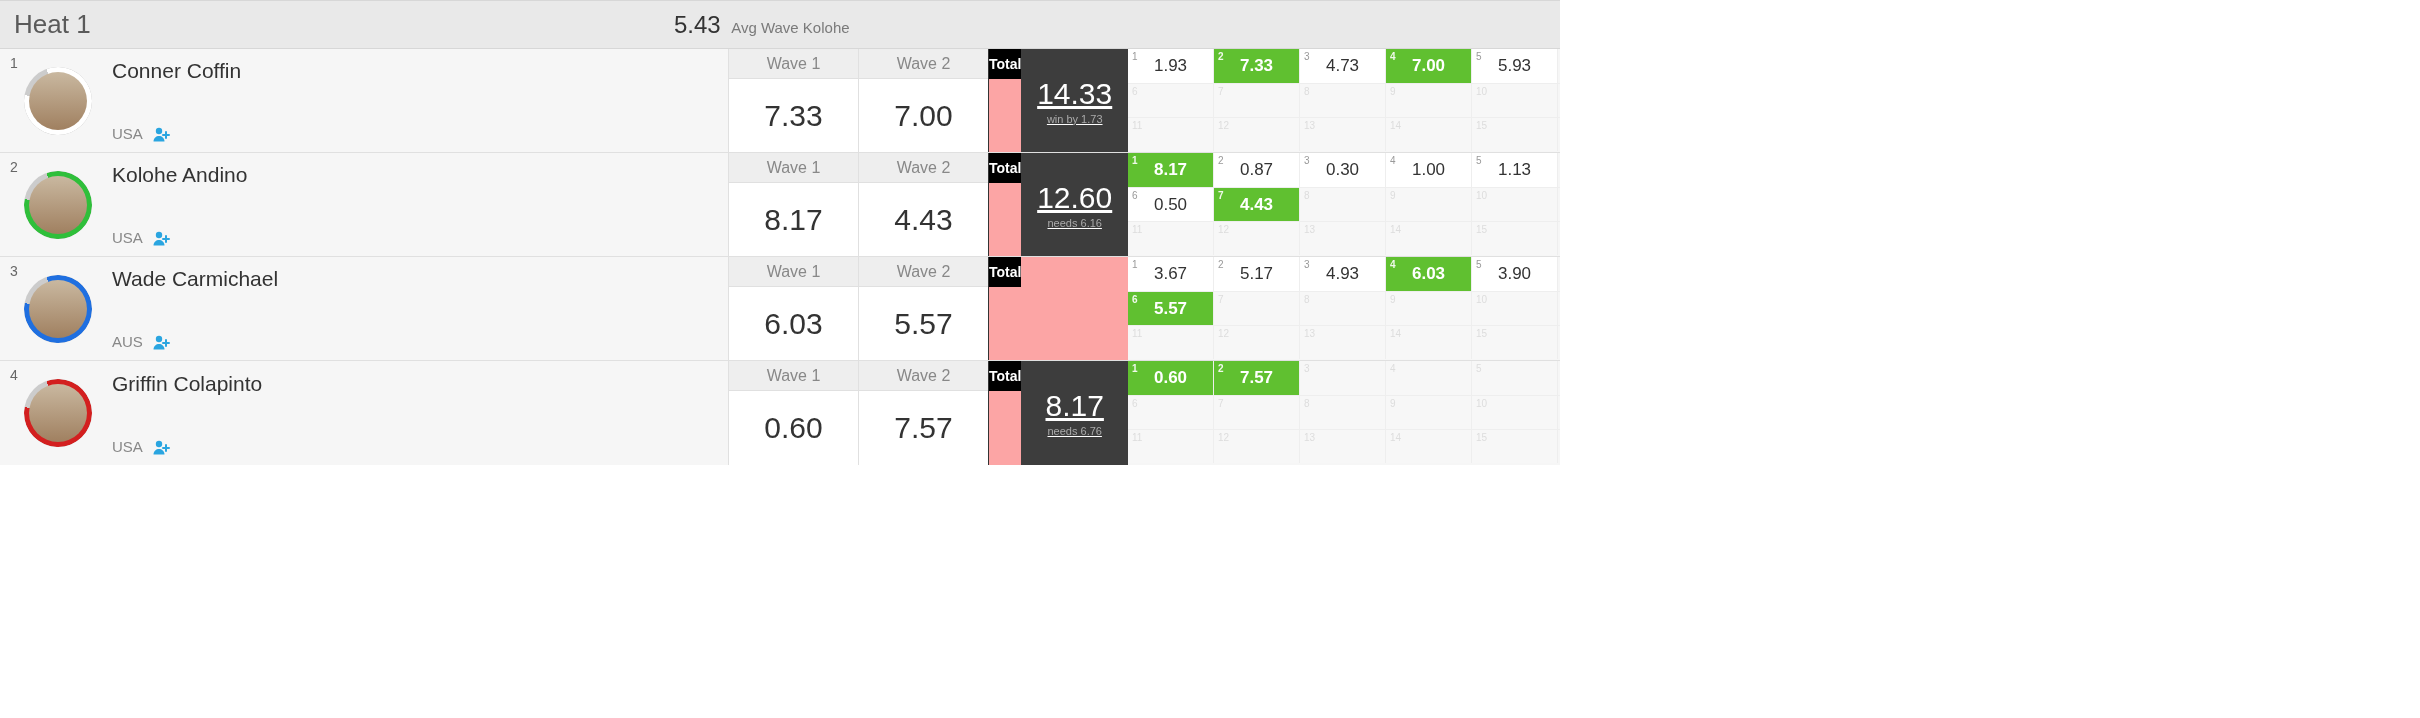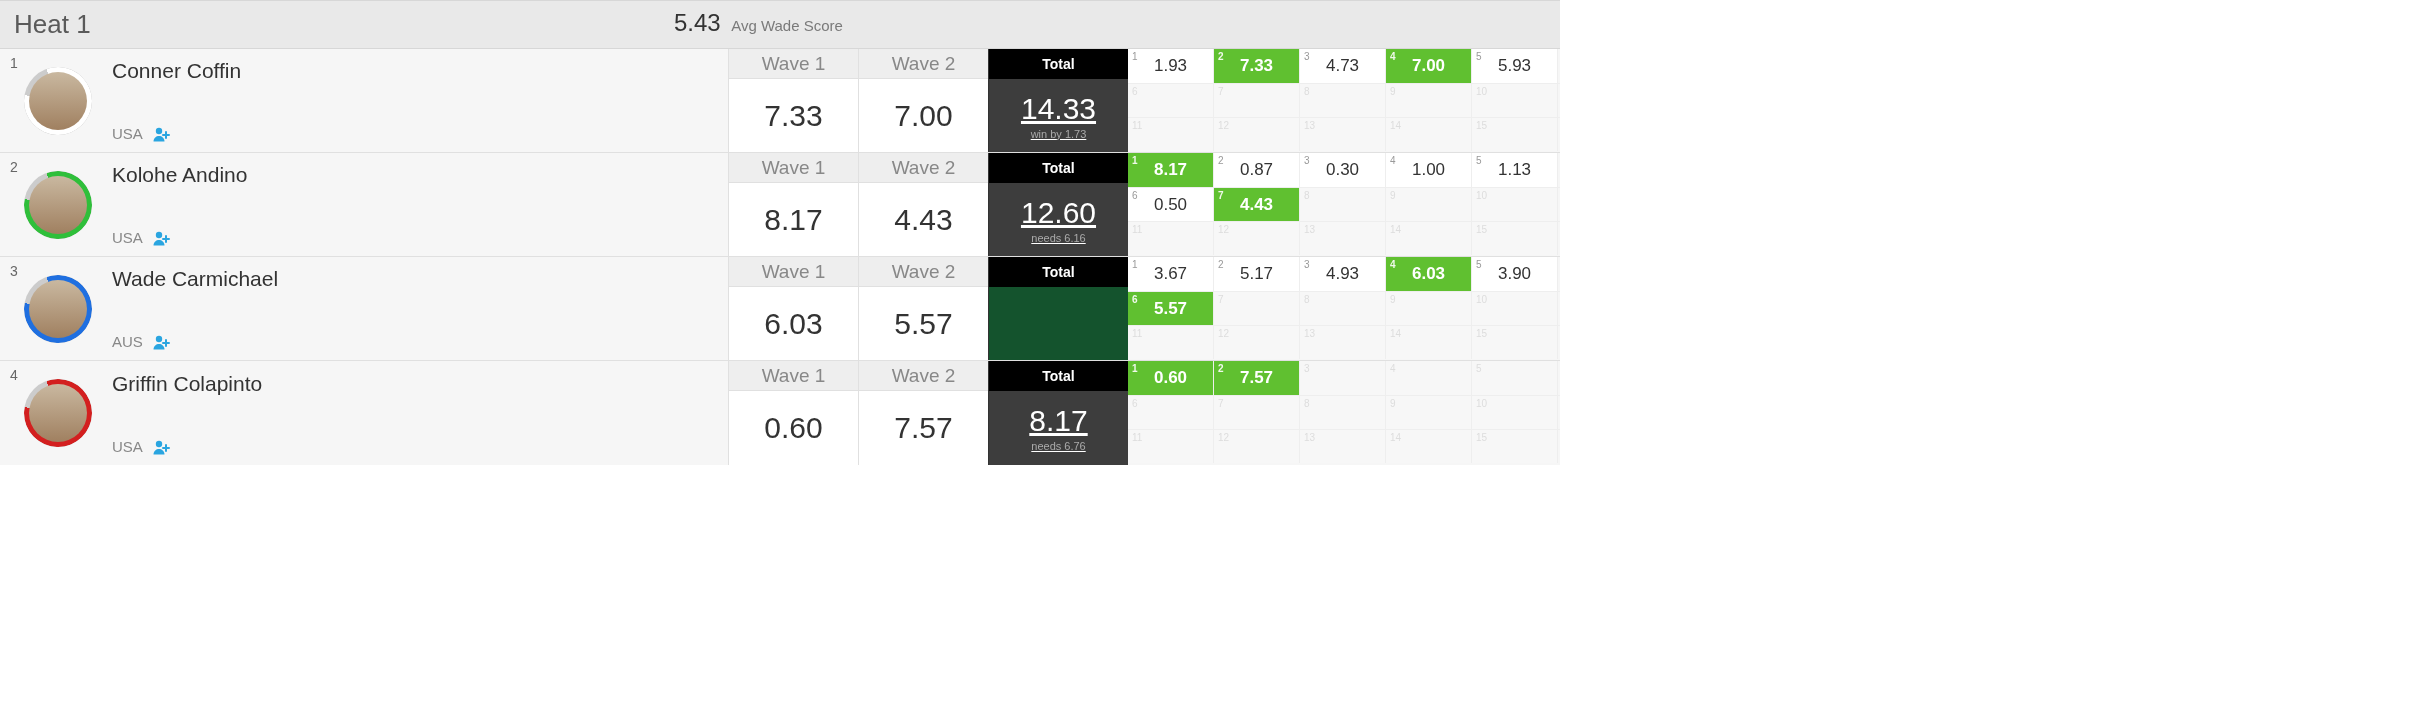--- a/index.html
+++ b/index.html
@@ -2,21 +2,21 @@
 <html><head>
 <meta charset="utf-8">
 <style>
   * { box-sizing: border-box; margin: 0; padding: 0; }
   body { font-family: -apple-system, "Helvetica Neue", Arial, sans-serif; background: #fff; color: #222; }
 
   .container { width: 1560px; }
 
   .header {
     display: flex;
-    align-items: flex-start;
+    align-items: center;
     background: #e9e9e9;
     padding: 8px 14px;
     border-top: 1px solid #d7d7d7;
     border-bottom: 1px solid #d7d7d7;
   }
   .header .title { font-size: 26px; font-weight: 400; color: #5a5a5a; flex: 0 0 660px; }
   .header .avg { font-size: 24px; font-weight: 400; color: #333; margin-right: 6px; }
   .header .avg-label { font-size: 15px; color: #7a7a7a; }
 
   .row {
@@ -78,40 +78,39 @@
     flex-direction: column;
     border-left: 1px solid #e0e0e0;
     background: #fff;
   }
   .wave-col .label {
     height: 30px;
     display: flex;
     align-items: center;
     justify-content: center;
     background: #eeeeee;
-    font-size: 19px;
+    font-size: 16px;
     color: #888;
     border-bottom: 1px solid #e0e0e0;
   }
   .wave-col .value {
     flex: 1;
     display: flex;
     align-items: center;
     justify-content: center;
     font-size: 30px;
     font-weight: 300;
     color: #333;
     background: #fff;
   }
 
   .total-col {
     flex: 0 0 140px;
     display: flex;
-    flex-direction: column;
-    background: #14532d;
+    background: #fca5a5;
     color: #fff;
     border-left: 1px solid #333;
   }
   .total-col .label {
     height: 30px;
     display: flex;
     align-items: center;
     justify-content: center;
     background: #000;
     font-size: 14px;
@@ -165,21 +164,21 @@
 </style>
 </head>
 <body>
 
 <div class="container">
 
   <div class="header">
     <div class="title">Heat 1</div>
     <div>
       <span class="avg">5.43</span>
-      <span class="avg-label">Avg Wade Score</span>
+      <span class="avg-label">Avg Wave Kolohe</span>
     </div>
   </div>
 
   <div id="rows">
       <div class="row">
         <div class="athlete">
           <div class="rank">1</div>
           <div class="avatar">
             <div class="ring" style="background: conic-gradient(rgb(255, 255, 255) 0deg, rgb(255, 255, 255) 300deg, transparent 300deg, transparent 360deg);"></div>
             <div class="avatar-face"></div>

